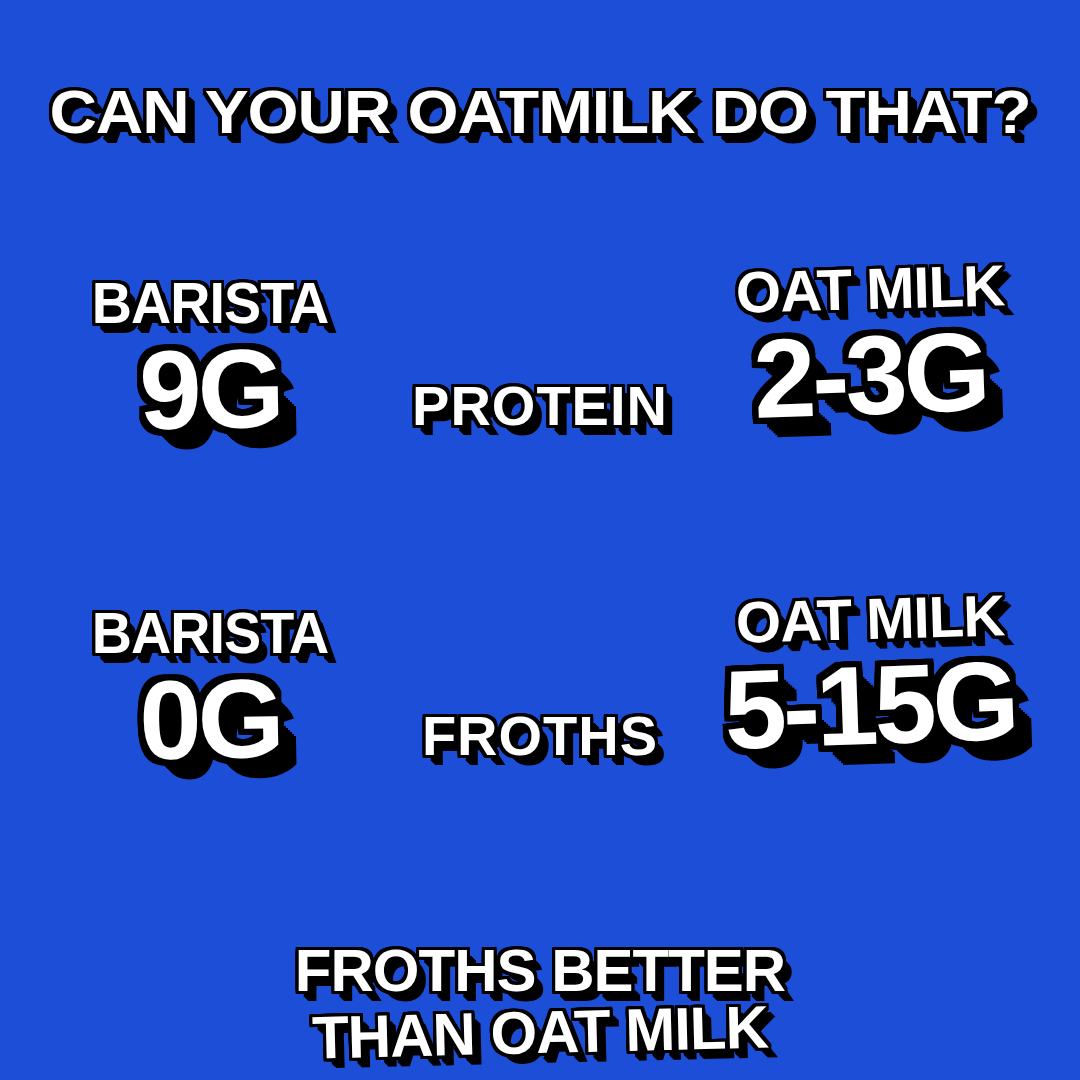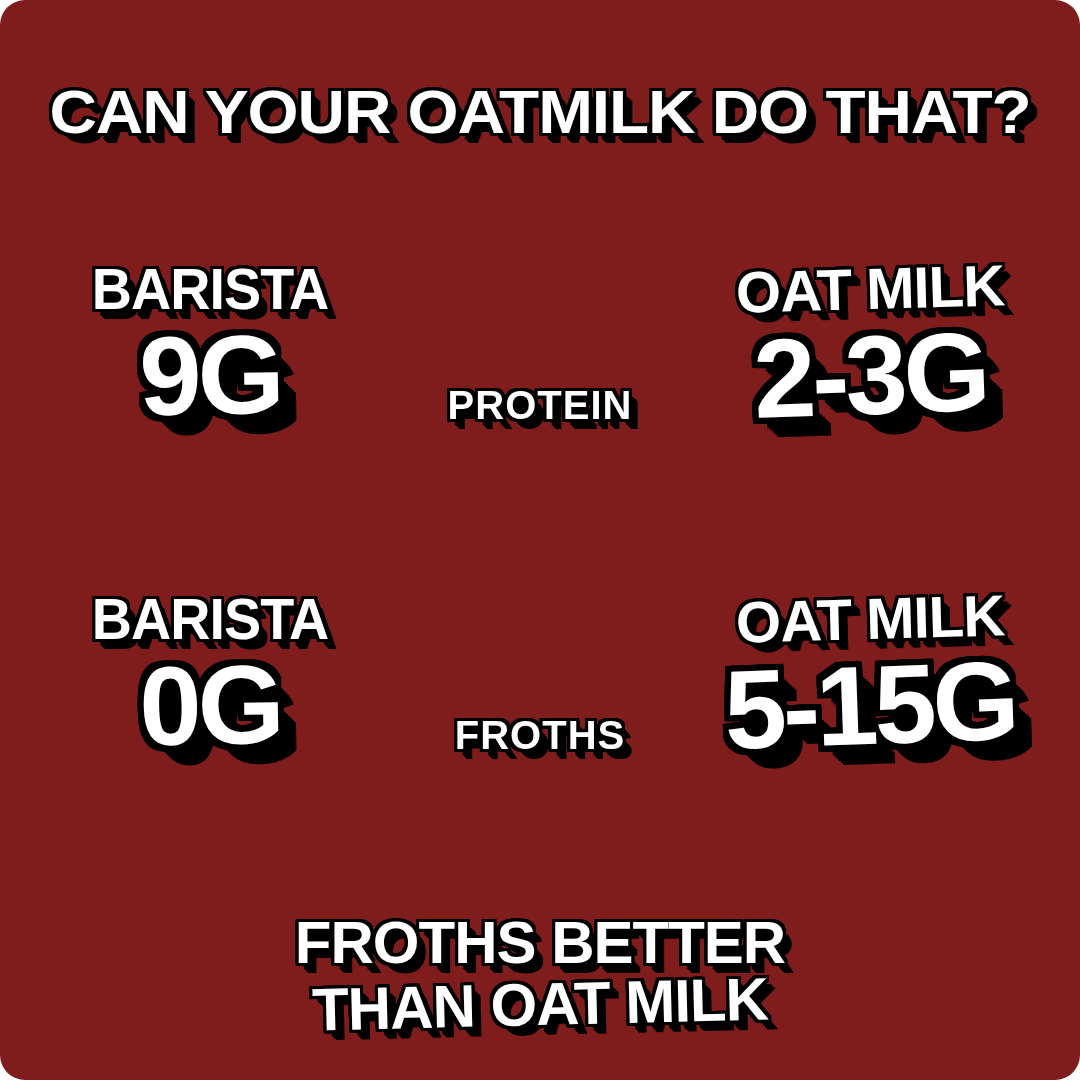--- a/index.html
+++ b/index.html
@@ -83,21 +83,21 @@
   }
   #row-protein { top: 255px; }
   #row-sugar   { top: 585px; }
 
   .side {
     position: absolute;
     top: 0;
     width: 400px;
     height: 230px;
   }
-  .side-left  { left: 10px;  text-align: center; }
+  .side-left  { left: 10px;  text-align: center; margin-top: 14px; }
   .side-right { left: 670px; text-align: center; }
 
   .brand-label {
     position: absolute;
     top: 0;
     width: 400px;
     font-size: 58px;
     letter-spacing: -1px;
   }
   .side-left .brand-label  { left: 0; transform: scaleX(0.96); }
@@ -108,48 +108,48 @@
     top: 56px;
     width: 400px;
     font-size: 112px;
     letter-spacing: -4px;
   }
   .side-left .value  { left: 0; transform: rotate(-1deg); }
   .side-right .value { left: 0; transform: rotate(-2deg); }
 
   .nutrient {
     position: absolute;
-    top: 128px;
+    top: 118px;
     left: 340px;
     width: 400px;
     text-align: center;
-    font-size: 40px;
+    font-size: 56px;
     letter-spacing: 1px;
   }
 
   
   #footer {
     position: absolute;
     top: 912px;
     left: 0;
     width: 1080px;
     text-align: center;
   }
   .footer-line {
     font-size: 60px;
     letter-spacing: -1px;
     line-height: 62px;
   }
-  #footer-line-1 { transform: scaleX(1.0); }
+  #footer-line-1 { transform: scaleX(1.0); margin-top: 28px; }
   #footer-line-2 { transform: rotate(-1.4deg); }
 </style>
 </head>
 <body>
 
-<div id="poster" style="background: #7f1d1d; border-radius: 25px;">
+<div id="poster" style="background: #1d4ed8;">
 
   <div id="headline" class="outlined">CAN YOUR OATMILK DO THAT?</div>
 
   <div class="row" id="row-protein">
 
     <div class="side side-left">
       <div class="brand-label outlined">BARISTA</div>
       <div class="value outlined-big">9G</div>
     </div>
 

